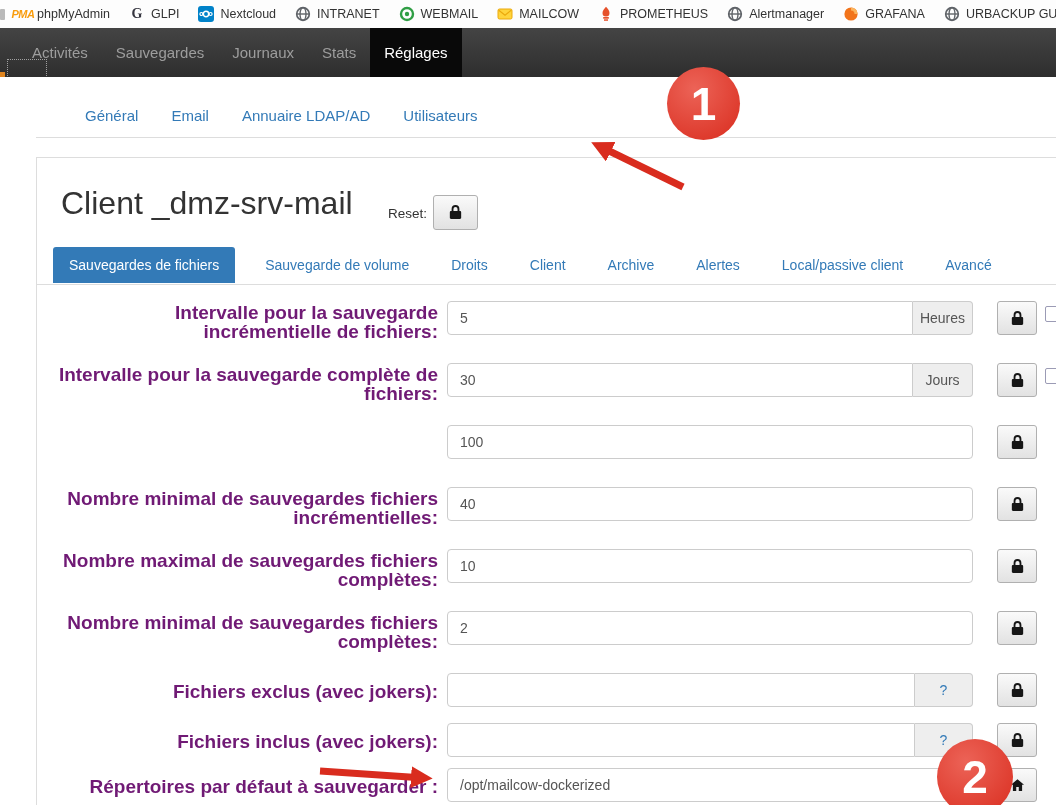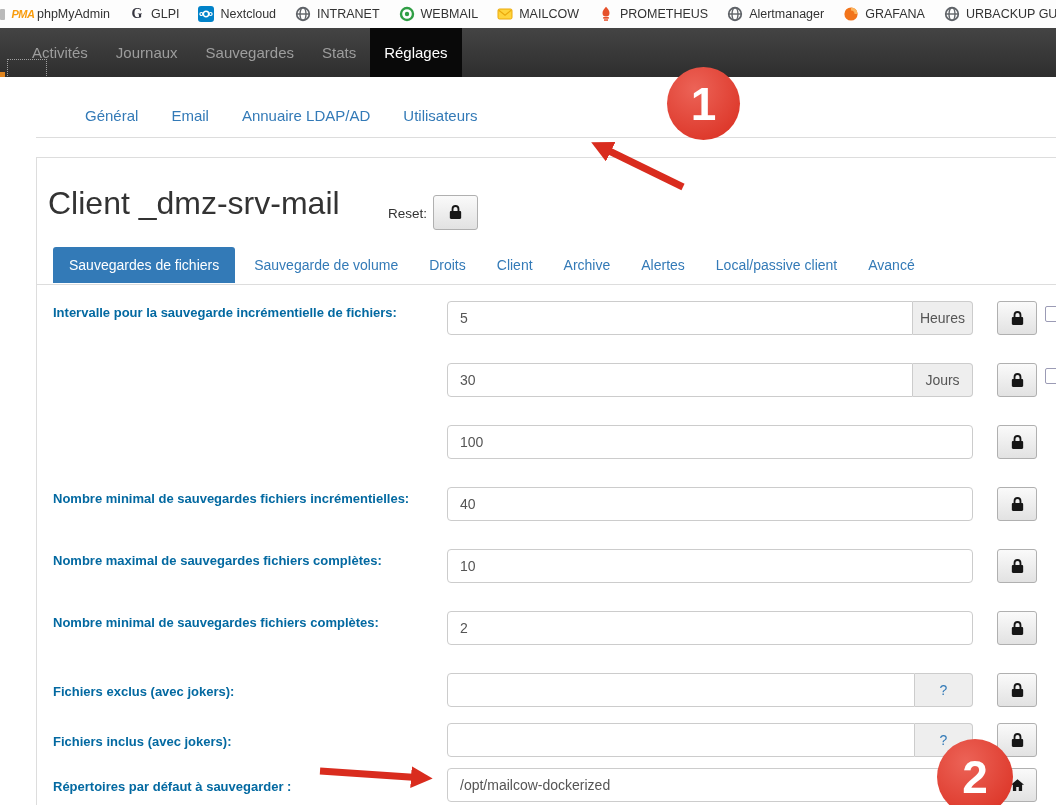--- a/index.html
+++ b/index.html
@@ -34,34 +34,34 @@
          border-right:5px solid transparent;border-top:5px solid #555;}
   .add-btn{position:absolute;left:714px;top:95px;width:182px;height:36px;
            background:linear-gradient(#f9f9f9,#e6e6e6);border:1px solid #a9a9a9;border-radius:3px;
            box-sizing:border-box;font-size:14px;color:#333;text-align:center;line-height:34px;
            cursor:pointer;font-family:"Liberation Sans",sans-serif;}
   .hr-line{position:absolute;top:137px;left:36px;right:0;border-top:1px solid #ddd;}
 
   
   .panel{position:absolute;left:36px;top:157px;width:1022px;height:660px;background:#fff;
          border:1px solid #ddd;box-sizing:border-box;}
-  .h-title{position:absolute;left:11px;top:27px;font-size:32px;color:#333;white-space:nowrap;}
+  .h-title{position:absolute;left:24px;top:27px;font-size:32px;color:#333;white-space:nowrap;}
   .reset-lbl{position:absolute;left:351px;top:48px;font-size:13.5px;color:#333;}
   .btn-def{background:linear-gradient(#fafafa,#e2e2e2);border:1px solid #b0b0b0;border-radius:3px;
            display:flex;align-items:center;justify-content:center;cursor:pointer;box-sizing:border-box;}
   .reset-btn{position:absolute;left:396px;top:37px;width:45px;height:35px;}
   .tabs-border{position:absolute;left:0;right:0;top:126px;border-top:1px solid #ddd;}
-  .tabs{position:absolute;left:16px;top:89px;right:0;display:flex;gap:7px;align-items:flex-end;}
+  .tabs{position:absolute;left:16px;top:89px;right:0;display:flex;gap:18px;align-items:flex-end;}
   .tab{font-size:14px;color:#337ab7;padding:10px 12px;white-space:nowrap;cursor:pointer;}
   .tab.active{background:#337ab7;color:#fff;border-radius:3px 3px 0 0;padding:10px 16px;}
 
   
   .form-row{position:absolute;left:16px;width:1010px;height:40px;}
-  .row-label{position:absolute;left:0;top:0;width:385px;text-align:left;font-weight:bold;
-             font-size:13px;color:#0369a1;line-height:19px;padding-top:2px;}
+  .row-label{position:absolute;left:0;top:0;width:385px;text-align:right;font-weight:bold;
+             font-size:19px;color:#701a75;line-height:19px;padding-top:2px;}
   .row-label.single{padding-top:9px;}
   .input-group{position:absolute;left:394px;top:0;display:flex;height:34px;}
   .fi{border:1px solid #ccc;border-radius:4px;font-size:14px;color:#555;padding:0 12px;height:34px;
       box-sizing:border-box;background:#fff;outline:none;font-family:"Liberation Sans",sans-serif;}
   .fi.w-none{width:526px;}
   .fi.w-unit{width:466px;border-radius:4px 0 0 4px;}
   .fi.w-help{width:468px;border-radius:4px 0 0 4px;}
   .fi.w-help-narrow{width:500px;border-radius:4px 0 0 4px;}
   .addon{background:#eee;border:1px solid #ccc;border-left:0;border-radius:0 4px 4px 0;
          display:flex;align-items:center;justify-content:center;font-size:14px;color:#555;
@@ -178,22 +178,22 @@
           </svg>
         </span>
         <span>URBACKUP GUI</span>
       </span>
     </div>
 
   <div class="navbar" id="app-navbar">
     <span class="nav-frag"></span>
     <span class="nav-dots"></span>
   <span class="nav-item">Activités</span>
+      <span class="nav-item">Sauvegardes</span>
       <span class="nav-item">Journaux</span>
-      <span class="nav-item">Sauvegardes</span>
       <span class="nav-item">Stats</span>
       <span class="nav-item active">Réglages</span>
     </div>
 
   <div class="subnav">
     <div class="subnav-tabs" id="subnav-tabs">
         <span class="subnav-tab">Général</span>
         <span class="subnav-tab">Email</span>
         <span class="subnav-tab">Annuaire LDAP/AD</span>
         <span class="subnav-tab">Utilisateurs</span>
@@ -238,20 +238,21 @@
           <button class="btn-def lock-btn">
             <span class="icon-wrap">
               <svg width="17" height="17" viewBox="0 0 24 24">
                 <path fill="#161616" d="M6.5 10V7a5.5 5.5 0 0 1 11 0v3h.8c.9 0 1.7.8 1.7 1.7v7.6c0 .9-.8 1.7-1.7 1.7H5.7c-.9 0-1.7-.8-1.7-1.7v-7.6c0-.9.8-1.7 1.7-1.7h.8zm2.6 0h5.8V7a2.9 2.9 0 0 0-5.8 0v3z"></path>
               </svg>
             </span>
           </button>
           <span class="row-checkbox"></span>
         </div>
         <div class="form-row" style="top: 205px;">
+          <div class="row-label">Intervalle pour la sauvegarde complète de fichiers:</div>
           <div class="input-group">
             <input class="fi w-unit" value="30" style="">
             <span class="addon unit">Jours</span>
           </div>
           <button class="btn-def lock-btn">
             <span class="icon-wrap">
               <svg width="17" height="17" viewBox="0 0 24 24">
                 <path fill="#161616" d="M6.5 10V7a5.5 5.5 0 0 1 11 0v3h.8c.9 0 1.7.8 1.7 1.7v7.6c0 .9-.8 1.7-1.7 1.7H5.7c-.9 0-1.7-.8-1.7-1.7v-7.6c0-.9.8-1.7 1.7-1.7h.8zm2.6 0h5.8V7a2.9 2.9 0 0 0-5.8 0v3z"></path>
               </svg>
             </span>

